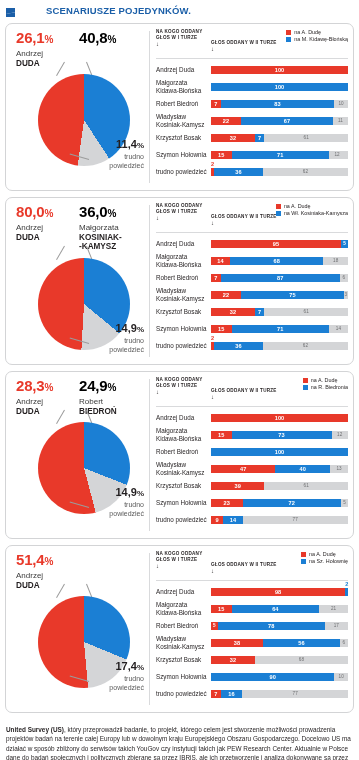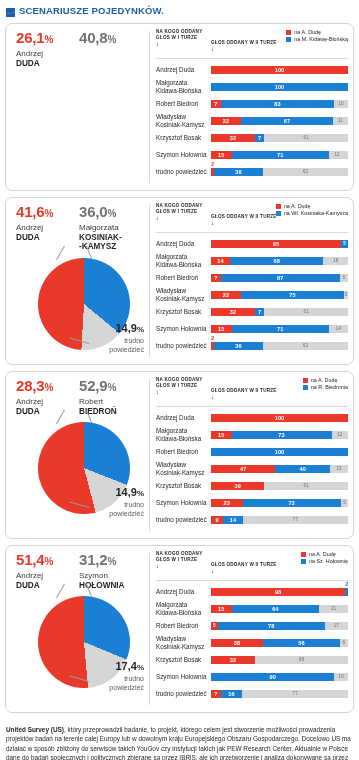--- a/index.html
+++ b/index.html
@@ -9,20 +9,21 @@
     font-family: "Liberation Sans", sans-serif;
     color: #231f20;
   }
   body { padding: 0 0 4px 0; }
 
   
   .title-bar {
     display: flex;
     align-items: flex-end;
     padding: 5px 14px 6px 6px;
+    gap: 27px;
   }
   .title-flag {
     width: 9px; height: 9px;
     margin: 2px 4px 0 0;
     flex: 0 0 auto;
     position: relative;
   }
   .title-flag svg { display: block; }
   .title-text {
     font-size: 9.5px;
@@ -60,21 +61,21 @@
   .pie-lab { width: 62px; }
   .pie-lab.right { text-align: left; }
   .pct {
     font-size: 15px;
     font-weight: bold;
     line-height: 16px;
     letter-spacing: -.2px;
   }
   .pct .sign { font-size: 10px; }
   .pct.red { color: #e8392a; }
-  .pct.blue { color: #737373; }
+  .pct.blue { color: #000000; }
   .nm {
     font-size: 8px;
     line-height: 9.5px;
     color: #3b3b3b;
     margin-top: 1px;
   }
   .nm b { font-weight: bold; font-size: 8.2px; color: #231f20; }
   .pie-wrap {
     position: relative;
     width: 100%;
@@ -249,20 +250,31 @@
         <div class="pie-side">
           <div class="pie-labels">
             <div class="pie-lab">
               <div class="pct red"><span>26,1</span><span class="sign">%</span></div>
               <div class="nm"><div>Andrzej</div><b>DUDA</b></div>
             </div>
             <div class="pie-lab right">
               <div class="pct blue"><span>40,8</span><span class="sign">%</span></div>
             </div>
           </div>
+          <div class="pie-wrap">
+            <span class="leader-l"></span>
+            <span class="leader-r"></span>
+            <div class="pie" style="background:conic-gradient(#1b7fd4 0deg 146.88deg,#d4d5d7 146.88deg 187.92deg,#e8392a 187.92deg 360deg)"></div>
+            <span class="leader-g"></span>
+            <div class="grey-note">
+              <div class="gp"><span>11,4</span><span class="sign">%</span></div>
+              <div class="gt">trudno</div>
+              <div class="gt">powiedzieć</div>
+            </div>
+          </div>
         </div>
         <div class="v-div"></div>
         <div class="bars-side">
           <div class="bars-head">
             <div class="col-a"><span>NA KOGO ODDANY GŁOS W I TURZE</span><span class="arrow">↓</span></div>
             <div class="col-b"><span>GŁOS ODDANY W II TURZE</span><span class="arrow">↓</span></div>
             <div class="legend">
               <div class="leg-row">
                 <span class="leg-sw red"></span>
                 <span>na A. Dudę</span>
@@ -361,21 +373,21 @@
             </div>
           </div>
         </div>
       </div>
     </div>
     <div class="panel">
       <div class="panel-inner">
         <div class="pie-side">
           <div class="pie-labels">
             <div class="pie-lab">
-              <div class="pct red"><span>41,6</span><span class="sign">%</span></div>
+              <div class="pct red"><span>80,0</span><span class="sign">%</span></div>
               <div class="nm"><div>Andrzej</div><b>DUDA</b></div>
             </div>
             <div class="pie-lab right">
               <div class="pct blue"><span>36,0</span><span class="sign">%</span></div>
               <div class="nm"><div>Małgorzata</div><b><div>KOSINIAK-</div><div>-KAMYSZ</div></b></div>
             </div>
           </div>
           <div class="pie-wrap">
             <span class="leader-l"></span>
             <span class="leader-r"></span>
@@ -505,21 +517,21 @@
     </div>
     <div class="panel">
       <div class="panel-inner">
         <div class="pie-side">
           <div class="pie-labels">
             <div class="pie-lab">
               <div class="pct red"><span>28,3</span><span class="sign">%</span></div>
               <div class="nm"><div>Andrzej</div><b>DUDA</b></div>
             </div>
             <div class="pie-lab right">
-              <div class="pct blue"><span>52,9</span><span class="sign">%</span></div>
+              <div class="pct blue"><span>24,9</span><span class="sign">%</span></div>
               <div class="nm"><div>Robert</div><b><div>BIEDROŃ</div></b></div>
             </div>
           </div>
           <div class="pie-wrap">
             <span class="leader-l"></span>
             <span class="leader-r"></span>
             <div class="pie" style="background:conic-gradient(#1b7fd4 0deg 111.60deg,#d4d5d7 111.60deg 165.24deg,#e8392a 165.24deg 360deg)"></div>
             <span class="leader-g"></span>
             <div class="grey-note">
               <div class="gp"><span>14,9</span><span class="sign">%</span></div>
@@ -632,24 +644,20 @@
       </div>
     </div>
     <div class="panel">
       <div class="panel-inner">
         <div class="pie-side">
           <div class="pie-labels">
             <div class="pie-lab">
               <div class="pct red"><span>51,4</span><span class="sign">%</span></div>
               <div class="nm"><div>Andrzej</div><b>DUDA</b></div>
             </div>
-            <div class="pie-lab right">
-              <div class="pct blue"><span>31,2</span><span class="sign">%</span></div>
-              <div class="nm"><div>Szymon</div><b><div>HOŁOWNIA</div></b></div>
-            </div>
           </div>
           <div class="pie-wrap">
             <span class="leader-l"></span>
             <span class="leader-r"></span>
             <div class="pie" style="background:conic-gradient(#1b7fd4 0deg 112.32deg,#d4d5d7 112.32deg 174.96deg,#e8392a 174.96deg 360deg)"></div>
             <span class="leader-g"></span>
             <div class="grey-note">
               <div class="gp"><span>17,4</span><span class="sign">%</span></div>
               <div class="gt">trudno</div>
               <div class="gt">powiedzieć</div>

